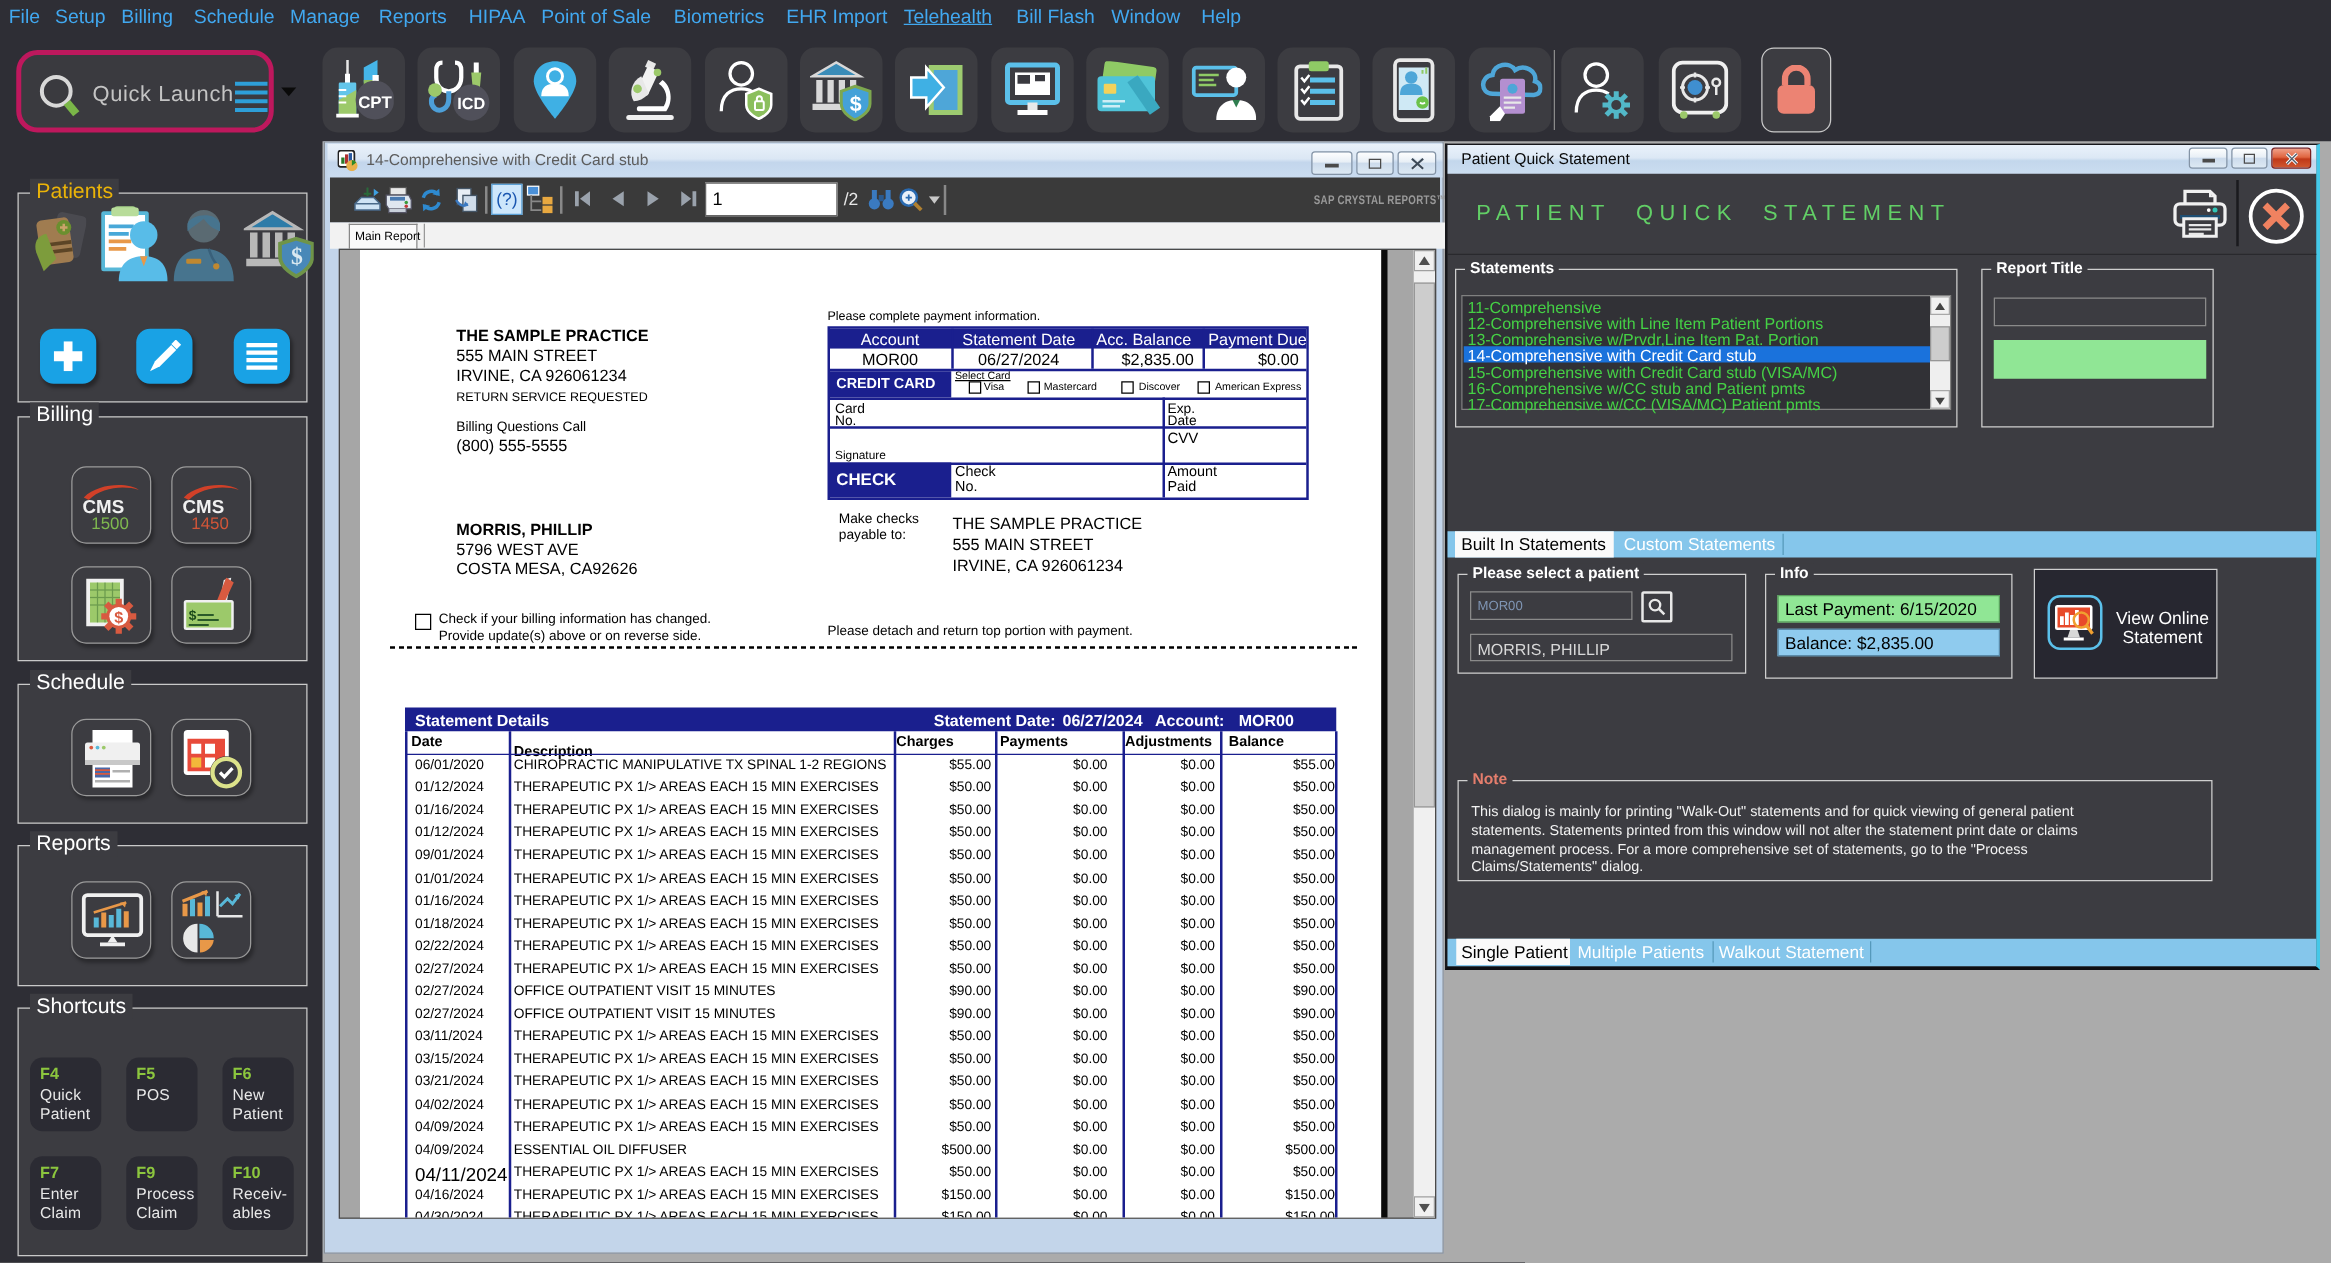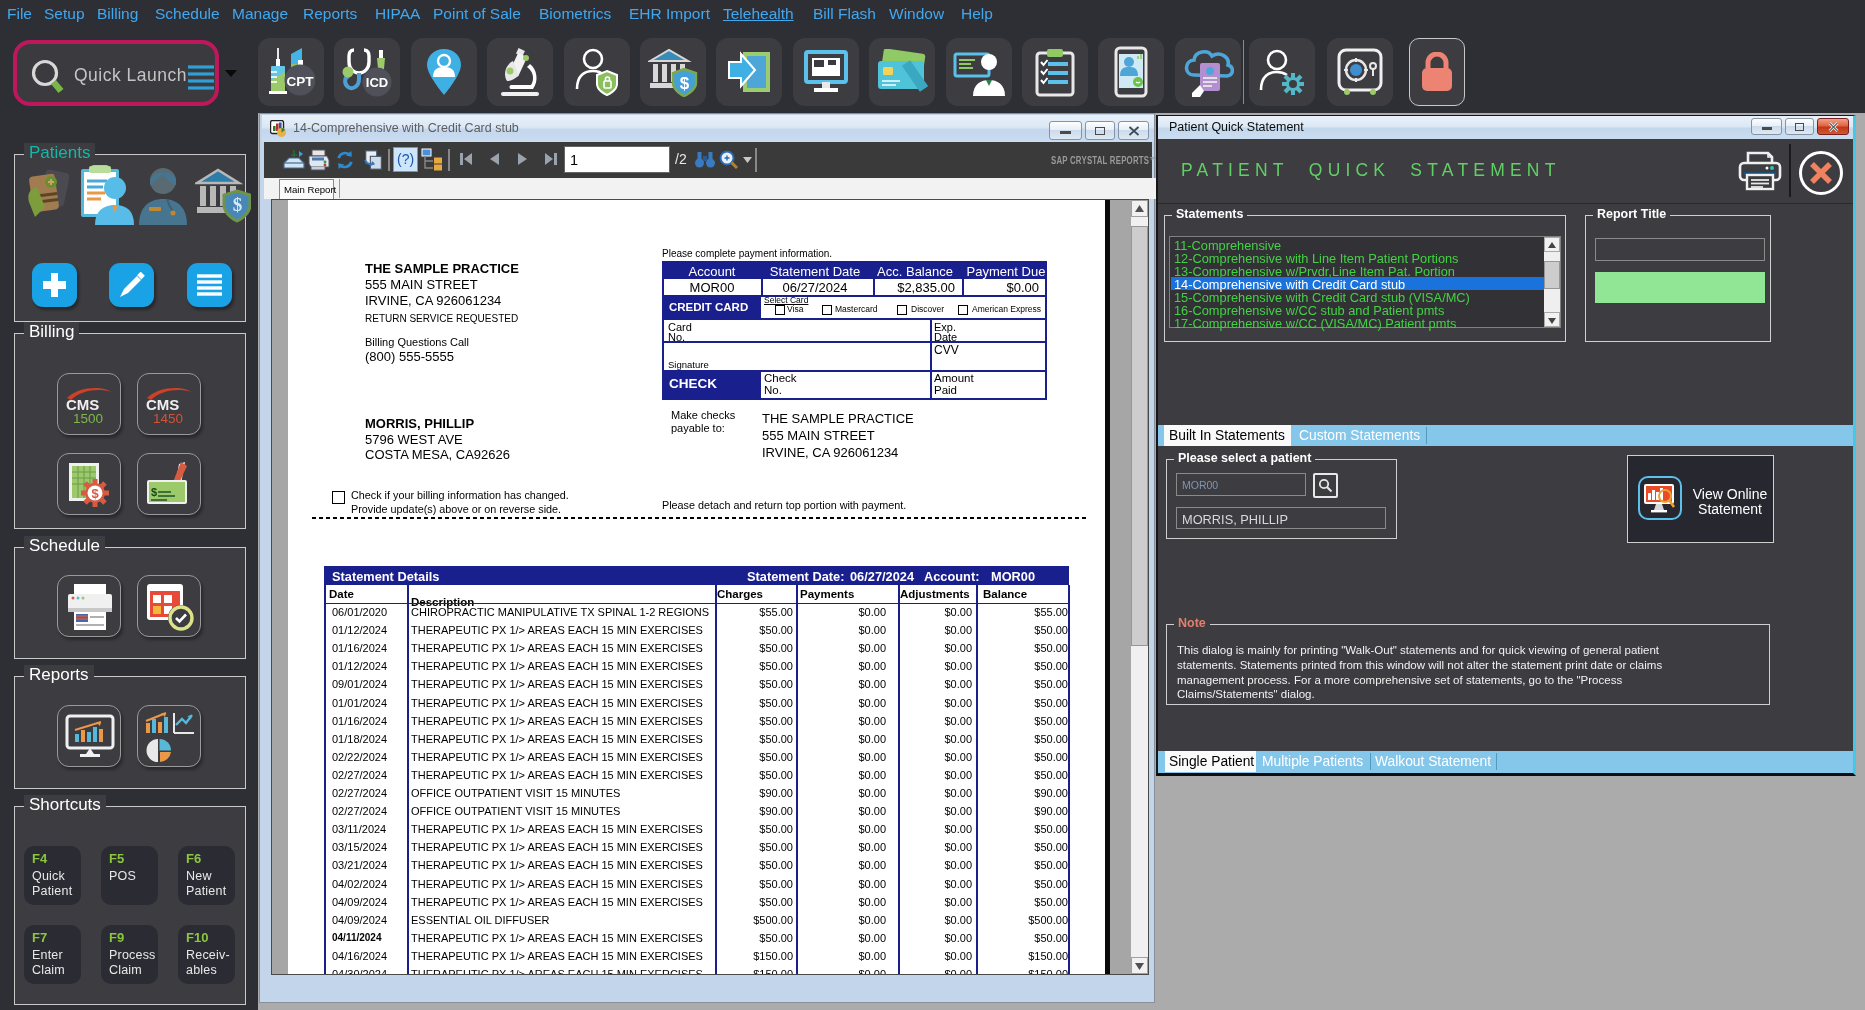--- a/index.html
+++ b/index.html
@@ -251,21 +251,21 @@
 </svg>
     </div>
 <div class="a" style="left:1409px;top:38px;width:56px;height:68px;background:#3c3c41;border:1px solid #c9c9c9;border-radius:10px;">
 <svg style="position:absolute;left:50%;top:50%;transform:translate(-50%,-50%)" width="34" height="40" viewBox="0 0 34 40">
 <rect x="2" y="16" width="30" height="23" rx="5" fill="#ec8373"></rect>
 <path d="M8 16 v-5 a9 9 0 0 1 18 0 v5" fill="none" stroke="#ec8373" stroke-width="5"></path>
 </svg>
 </div>
 
 <div class="grp" style="top:154px;height:168px;">
- <div class="lbl" style="color:#14b8a6;">Patients</div>
+ <div class="lbl" style="color:#eab308;">Patients</div>
  <svg class="a" style="left:10px;top:14px;" width="44" height="58" viewBox="0 0 44 58">
   <rect x="18" y="2" width="24" height="34" rx="4" fill="#4a4a50" transform="rotate(12 30 19)"></rect>
   <rect x="6" y="6" width="26" height="36" rx="4" fill="#a07c50" transform="rotate(-8 19 24)"></rect>
   <circle cx="26" cy="13" r="6" fill="#6b8f2f"></circle>
         <path d="M23 13 h6 M26 10 v6" stroke="#caa36a" stroke-width="2"></path>
   <g stroke="#5c4526" stroke-width="3">
           <line x1="12" y1="27" x2="32" y2="24.5"></line>
           <line x1="13" y1="33" x2="33" y2="30.5"></line>
         </g>
   <path d="M12 18 C4 20 2 26 4 33 L10 48 L20 38" fill="#7d9c3c"></path>
@@ -792,21 +792,21 @@
             <span class="a" style="right:276px;top:329.6px;font-size:11px;color:#000;font-weight:normal;white-space:nowrap;">$50.00</span>
             <span class="a" style="right:183px;top:329.6px;font-size:11px;color:#000;font-weight:normal;white-space:nowrap;">$0.00</span>
             <span class="a" style="right:97px;top:329.6px;font-size:11px;color:#000;font-weight:normal;white-space:nowrap;">$0.00</span>
             <span class="a" style="right:1px;top:329.6px;font-size:11px;color:#000;font-weight:normal;white-space:nowrap;">$50.00</span>
             <span class="a" style="left:8px;top:347.70000000000005px;font-size:11px;color:#000;font-weight:normal;white-space:nowrap;">04/09/2024</span>
             <span class="a" style="left:87px;top:347.70000000000005px;font-size:11px;color:#000;font-weight:normal;white-space:nowrap;">ESSENTIAL OIL DIFFUSER</span>
             <span class="a" style="right:276px;top:347.70000000000005px;font-size:11px;color:#000;font-weight:normal;white-space:nowrap;">$500.00</span>
             <span class="a" style="right:183px;top:347.70000000000005px;font-size:11px;color:#000;font-weight:normal;white-space:nowrap;">$0.00</span>
             <span class="a" style="right:97px;top:347.70000000000005px;font-size:11px;color:#000;font-weight:normal;white-space:nowrap;">$0.00</span>
             <span class="a" style="right:1px;top:347.70000000000005px;font-size:11px;color:#000;font-weight:normal;white-space:nowrap;">$500.00</span>
-            <span class="a" style="left:8px;top:365.8px;font-size:10px;color:#000;font-weight:bold;white-space:nowrap;">04/11/2024</span>
+            <span class="a" style="left:8px;top:365.8px;font-size:15px;color:#000;font-weight:normal;white-space:nowrap;">04/11/2024</span>
             <span class="a" style="left:87px;top:365.8px;font-size:11px;color:#000;font-weight:normal;white-space:nowrap;">THERAPEUTIC PX 1/&gt; AREAS EACH 15 MIN EXERCISES</span>
             <span class="a" style="right:276px;top:365.8px;font-size:11px;color:#000;font-weight:normal;white-space:nowrap;">$50.00</span>
             <span class="a" style="right:183px;top:365.8px;font-size:11px;color:#000;font-weight:normal;white-space:nowrap;">$0.00</span>
             <span class="a" style="right:97px;top:365.8px;font-size:11px;color:#000;font-weight:normal;white-space:nowrap;">$0.00</span>
             <span class="a" style="right:1px;top:365.8px;font-size:11px;color:#000;font-weight:normal;white-space:nowrap;">$50.00</span>
             <span class="a" style="left:8px;top:383.90000000000003px;font-size:11px;color:#000;font-weight:normal;white-space:nowrap;">04/16/2024</span>
             <span class="a" style="left:87px;top:383.90000000000003px;font-size:11px;color:#000;font-weight:normal;white-space:nowrap;">THERAPEUTIC PX 1/&gt; AREAS EACH 15 MIN EXERCISES</span>
             <span class="a" style="right:276px;top:383.90000000000003px;font-size:11px;color:#000;font-weight:normal;white-space:nowrap;">$150.00</span>
             <span class="a" style="right:183px;top:383.90000000000003px;font-size:11px;color:#000;font-weight:normal;white-space:nowrap;">$0.00</span>
             <span class="a" style="right:97px;top:383.90000000000003px;font-size:11px;color:#000;font-weight:normal;white-space:nowrap;">$0.00</span>
@@ -927,20 +927,29 @@
  <div class="a" style="left:146px;top:13px;width:25px;height:25px;background:#3c3c41;border:2px solid #e8e8e8;border-radius:2px;">
   <svg class="a" style="left:3px;top:3px;" width="15" height="15" viewBox="0 0 15 15">
             <circle cx="6" cy="6" r="4.2" fill="none" stroke="#e8e8e8" stroke-width="1.8"></circle>
             <line x1="9.2" y1="9.2" x2="13.5" y2="13.5" stroke="#e8e8e8" stroke-width="2"></line>
           </svg>
  </div>
  <div class="a" style="left:9px;top:47px;width:210px;height:22px;background:#3c3c41;border:1px solid #8a8a8a;">
           <span class="a" style="left:5px;top:4px;font-size:12.8px;color:#d8d8d8;">MORRIS, PHILLIP</span>
         </div>
 </div>
+<div class="dgrp" style="left:254px;top:343px;width:198px;height:84px;">
+ <div class="lbl">Info</div>
+ <div class="a" style="left:9px;top:16px;width:178px;height:22px;background:#90e695;border:1px solid #5aa05e;">
+          <span class="a" style="left:5px;top:3px;font-size:13.8px;color:#000;">Last Payment: 6/15/2020</span>
+        </div>
+ <div class="a" style="left:9px;top:43px;width:178px;height:22px;background:#8fcbee;border:1px solid #5a8aa8;">
+          <span class="a" style="left:5px;top:3px;font-size:13.8px;color:#000;">Balance: $2,835.00</span>
+        </div>
+</div>
 <div class="a" style="left:469px;top:339px;width:147px;height:88px;background:#272730;border:1px solid #cfcfcf;">
  <div class="a" style="left:10px;top:20px;width:44px;height:44px;background:#272730;border:2px solid #5bc0ea;border-radius:10px;">
   <svg class="a" style="left:3px;top:5px;" width="34" height="30" viewBox="0 0 34 30">
    <rect x="1" y="1" width="30" height="20" rx="2" fill="#fff"></rect>
    <rect x="3" y="3" width="26" height="16" fill="#e84a2a"></rect>
    <g fill="#fff">
               <rect x="5" y="10" width="3" height="7"></rect>
               <rect x="9" y="7" width="3" height="10"></rect>
               <rect x="13" y="9" width="3" height="8"></rect>
               <rect x="17" y="5" width="3" height="12"></rect>

